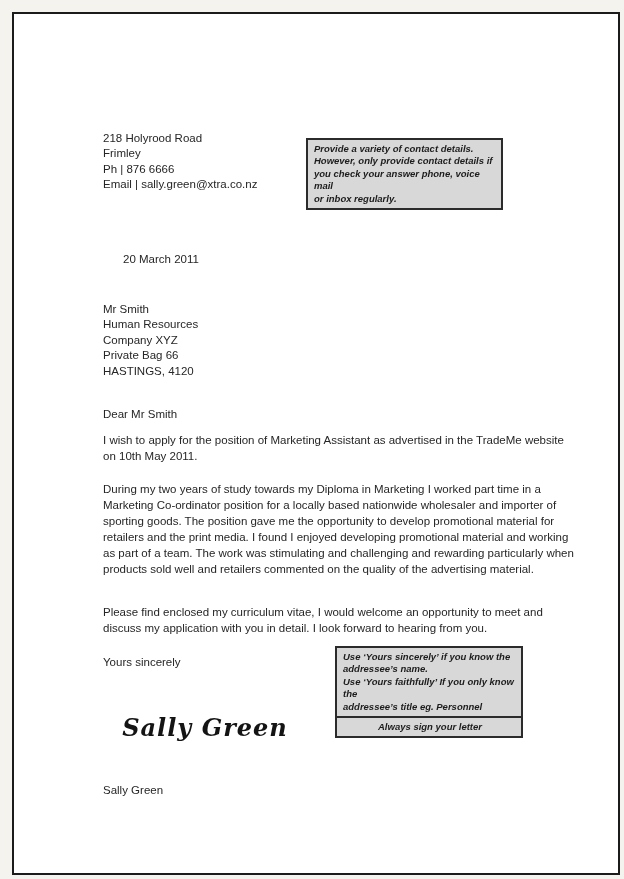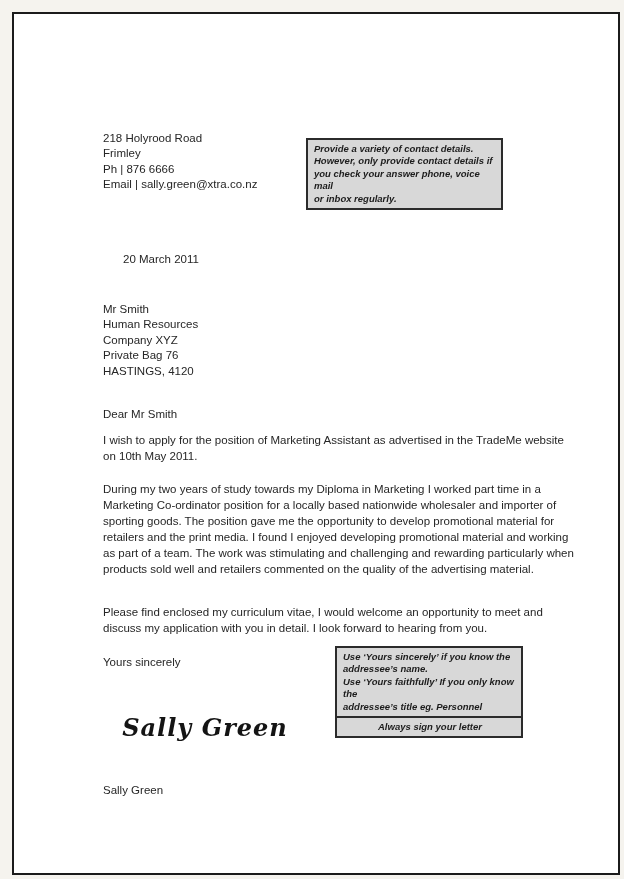--- a/index.html
+++ b/index.html
@@ -96,21 +96,21 @@
 However, only provide contact details if
 you check your answer phone, voice mail
 or inbox regularly.</div>
 
     <div class="abs date single">20 March 2011</div>
 
     <div class="abs recipient lines">
       <div>Mr Smith</div>
       <div>Human Resources</div>
       <div>Company XYZ</div>
-      <div>Private Bag 76</div>
+      <div>Private Bag 66</div>
       <div>HASTINGS, 4120</div>
     </div>
 
     <div class="abs salutation single">Dear Mr Smith</div>
 
     <div class="abs para para-1">I wish to apply for the position of Marketing Assistant as advertised in the TradeMe website on 10th May 2011.</div>
 
     <div class="abs para para-2">During my two years of study towards my Diploma in Marketing I worked part time in a Marketing Co-ordinator position for a locally based nationwide wholesaler and importer of sporting goods. The position gave me the opportunity to develop promotional material for retailers and the print media. I found I enjoyed developing promotional material and working as part of a team. The work was stimulating and challenging and rewarding particularly when products sold well and retailers commented on the quality of the advertising material.</div>
 
     <div class="abs para para-3">Please find enclosed my curriculum vitae, I would welcome an opportunity to meet and discuss my application with you in detail. I look forward to hearing from you.</div>

